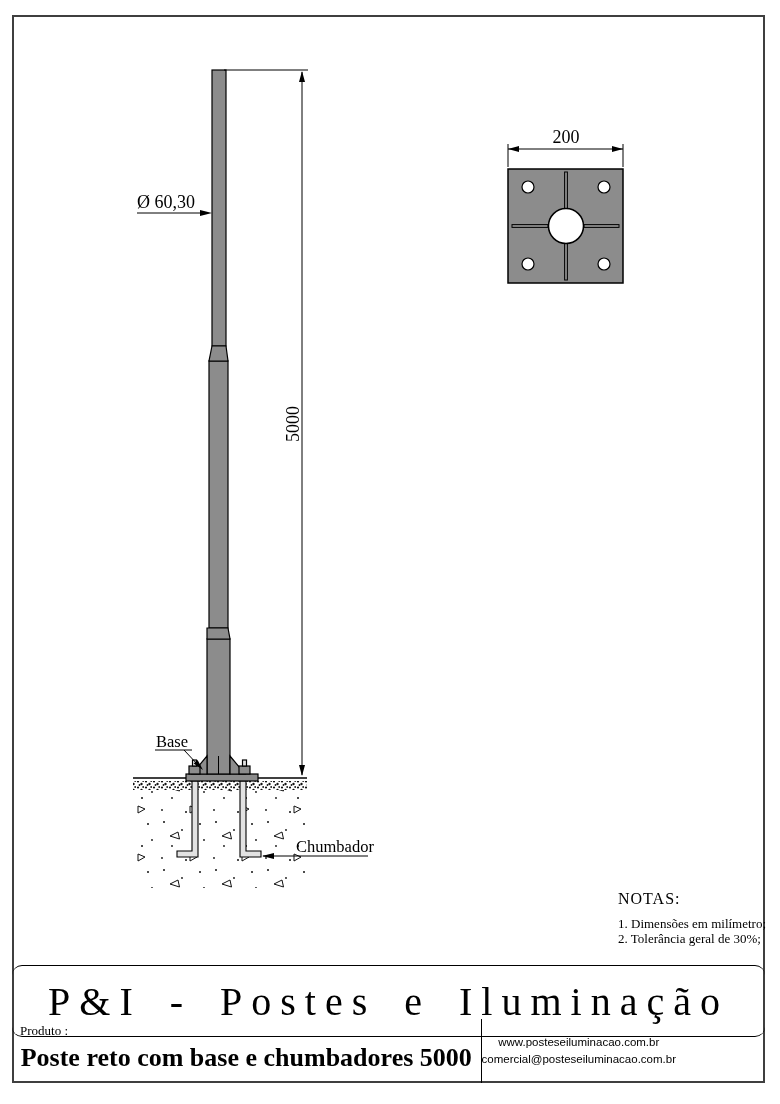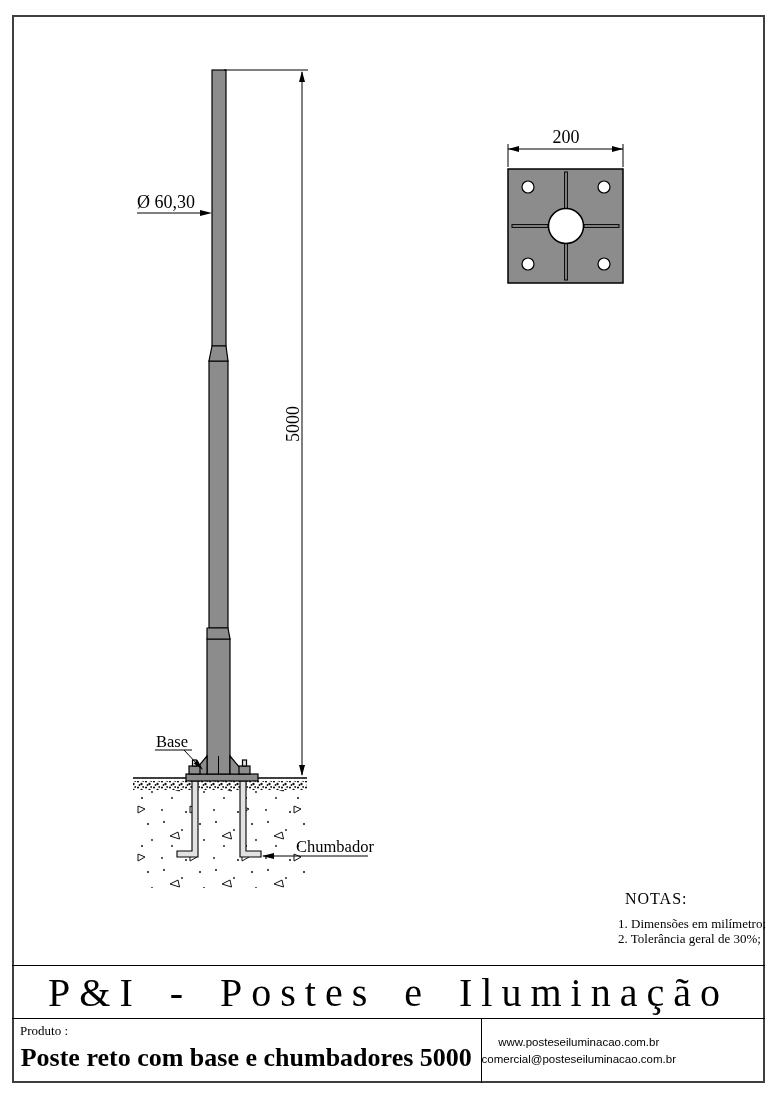--- a/index.html
+++ b/index.html
@@ -2,31 +2,31 @@
 <html><head>
 <meta charset="utf-8">
 <style>
   html,body{margin:0;padding:0;background:#fff;}
   body{width:780px;height:1104px;position:relative;font-family:"Liberation Serif","DejaVu Serif",serif;color:#000;}
   .sheet{position:absolute;inset:0;background:#fff;}
   .page-border{position:absolute;left:12px;top:15px;width:753px;height:1068px;border:2px solid #3f3f3f;box-sizing:border-box;}
   svg.drawing{position:absolute;left:0;top:0;width:780px;height:1104px;}
 
   
-  .company-strip{position:absolute;left:12px;top:965px;width:753px;height:54px;border-top:1.5px solid #000;border-bottom:1.5px solid #000;box-sizing:border-box;display:flex;align-items:center;justify-content:center;overflow:hidden;}
+  .company-strip{position:absolute;left:12px;top:965px;width:753px;height:72px;border-top:1.5px solid #000;border-bottom:1.5px solid #000;box-sizing:border-box;display:flex;align-items:center;justify-content:center;overflow:hidden;border-radius:10px;}
   .company-strip .company{font-size:40px;letter-spacing:9px;word-spacing:9px;white-space:nowrap;}
   .bottom-row{position:absolute;left:12px;top:1019px;width:664px;height:64px;display:flex;}
   .product-cell{width:537px;position:relative;box-sizing:border-box;}
   .product-label{position:absolute;left:8px;top:4px;font-size:13px;}
   .product-name{position:absolute;left:0;right:0;top:24px;text-align:center;font-size:26px;white-space:nowrap;font-weight:bold;}
   .contact-cell{flex:1;border-left:1.5px solid #000;box-sizing:border-box;display:flex;flex-direction:column;align-items:center;justify-content:center;font-family:"Liberation Sans","DejaVu Sans",sans-serif;font-size:11.5px;line-height:1.45;text-align:center;}
 
   
   .notes{position:absolute;left:618px;top:890px;width:150px;}
-  .notes-title{font-size:16px;margin-left:7px;margin-bottom:8px;letter-spacing:1px;}
+  .notes-title{font-size:16px;margin-bottom:8px;letter-spacing:1px;}
   .note-line{font-size:13px;line-height:15px;}
 
   text{fill:#000;}
 </style>
 </head>
 <body>
 
 <div class="sheet">
   <div class="page-border"></div>
 

